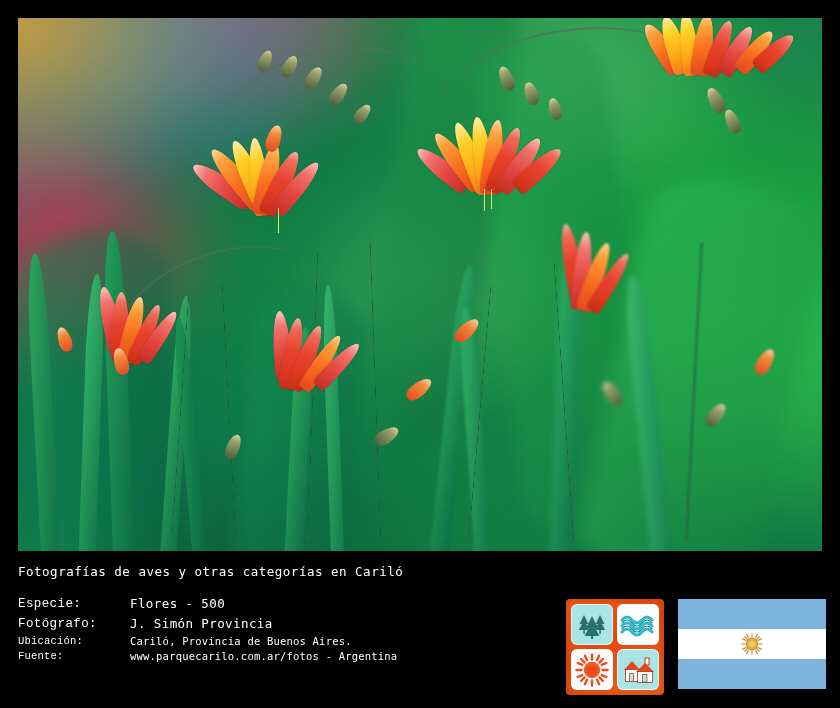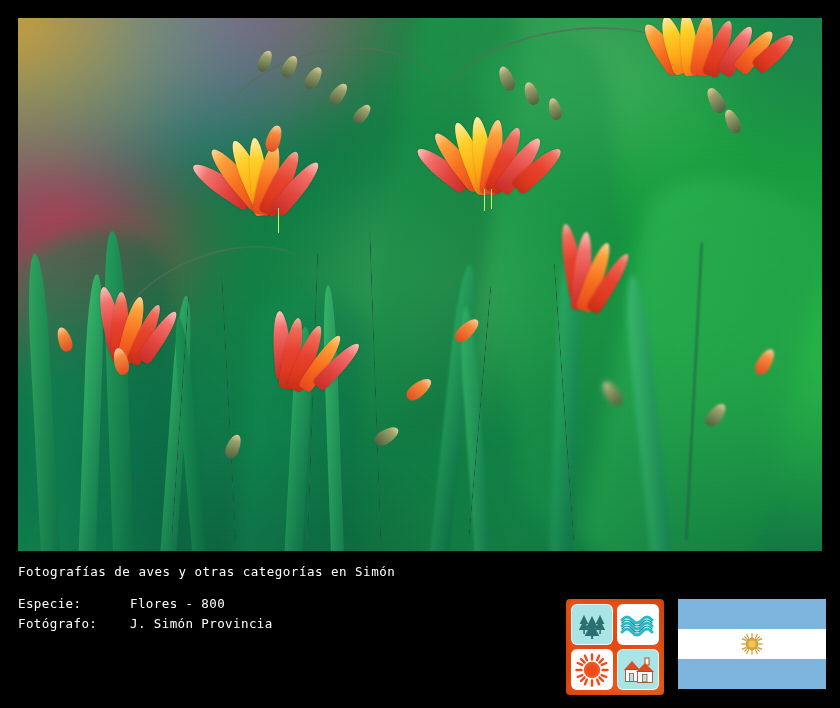--- a/index.html
+++ b/index.html
@@ -162,21 +162,21 @@
     border-collapse: collapse;
   }
   #meta-table td {
     padding: 0;
     vertical-align: top;
     color: #ffffff;
     white-space: nowrap;
   }
   .meta-big td   { font-size: 12.5px; line-height: 20px; letter-spacing: .4px; }
   .meta-small td { font-size: 10.5px; line-height: 15px; letter-spacing: .2px; }
-  .meta-label { width: 112px; padding-right: 4px !important; }
+  .meta-label { width: 112px; padding-right: 4px !important; font-family: Liberation Mono, monospace; }
 
   
   #badges {
     position: absolute;
     left: 566px;
     top: 599px;
     display: flex;
     align-items: flex-start;
     gap: 14px;
   }
@@ -361,31 +361,39 @@
       <div class="bud red" style="left:5%;top:58%;width:1.6%;height:4.6%;transform:rotate(-18deg);"></div>
       <div class="bud red photo-blur-soft" style="left:92%;top:62%;width:1.8%;height:5.2%;transform:rotate(30deg);"></div>
       <div class="bud photo-blur-soft" style="left:86%;top:72%;width:1.7%;height:4.8%;transform:rotate(38deg);"></div>
       <div class="bud photo-blur-mid" style="left:73%;top:68%;width:1.8%;height:5%;transform:rotate(-34deg);"></div>
 
       <div id="photo-grain"></div>
     </div>
   </div>
 
   <div id="caption">
-    <div id="caption-title">Fotografías de aves y otras categorías en Simón</div>
+    <div id="caption-title">Fotografías de aves y otras categorías en Cariló</div>
 
     <table id="meta-table">
       <tbody>
         <tr class="meta-big">
           <td class="meta-label">Especie:</td>
-          <td class="meta-value">Flores - 800</td>
+          <td class="meta-value">Flores - 500</td>
         </tr>
         <tr class="meta-big">
           <td class="meta-label">Fotógrafo:</td>
           <td class="meta-value">J. Simón Provincia</td>
+        </tr>
+        <tr class="meta-small">
+          <td class="meta-label">Ubicación:</td>
+          <td class="meta-value">Cariló, Provincia de Buenos Aires.</td>
+        </tr>
+        <tr class="meta-small">
+          <td class="meta-label">Fuente:</td>
+          <td class="meta-value">www.parquecarilo.com.ar/fotos - Argentina</td>
         </tr>
       </tbody>
     </table>
   </div>
 
   <div id="badges">
 
     <div id="icon-grid">
 
       <div class="icon-cell cell-trees">

